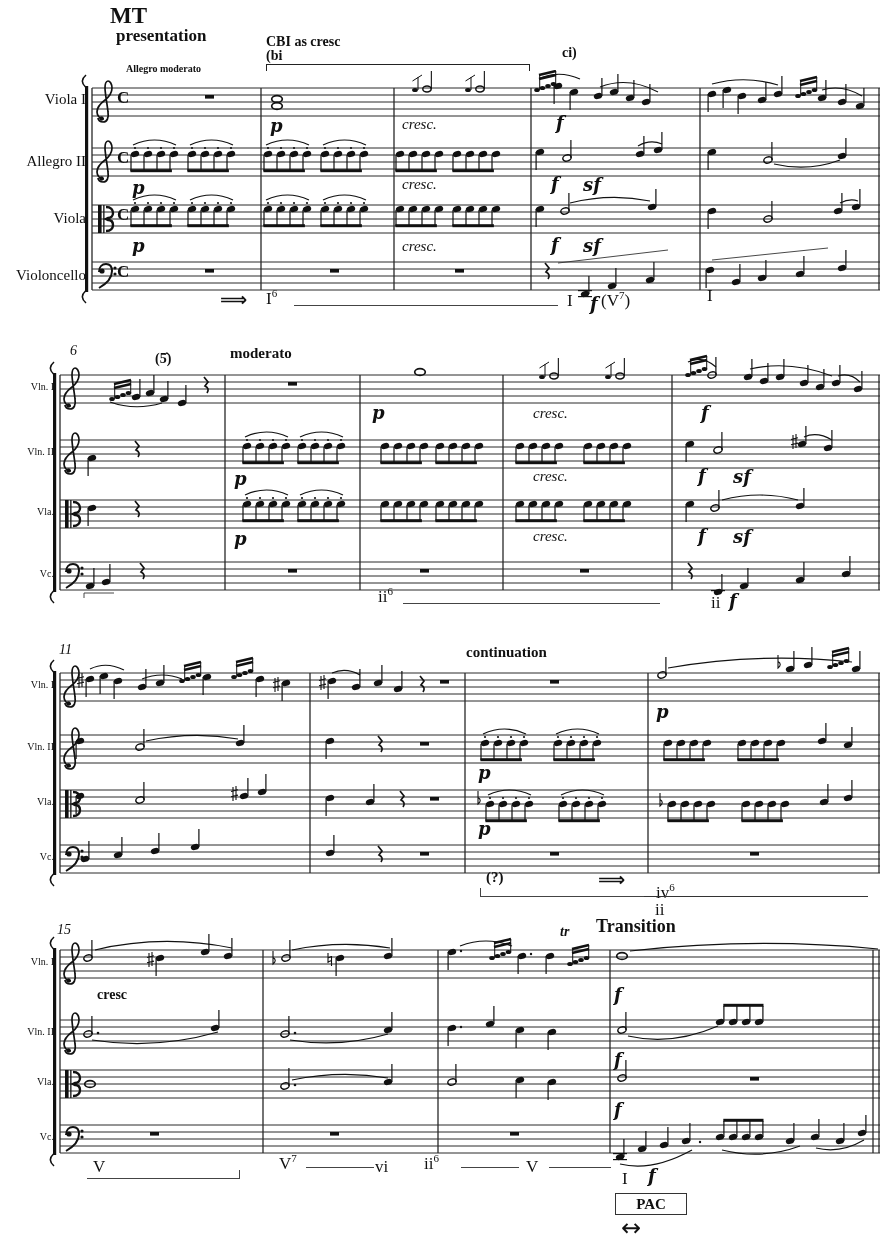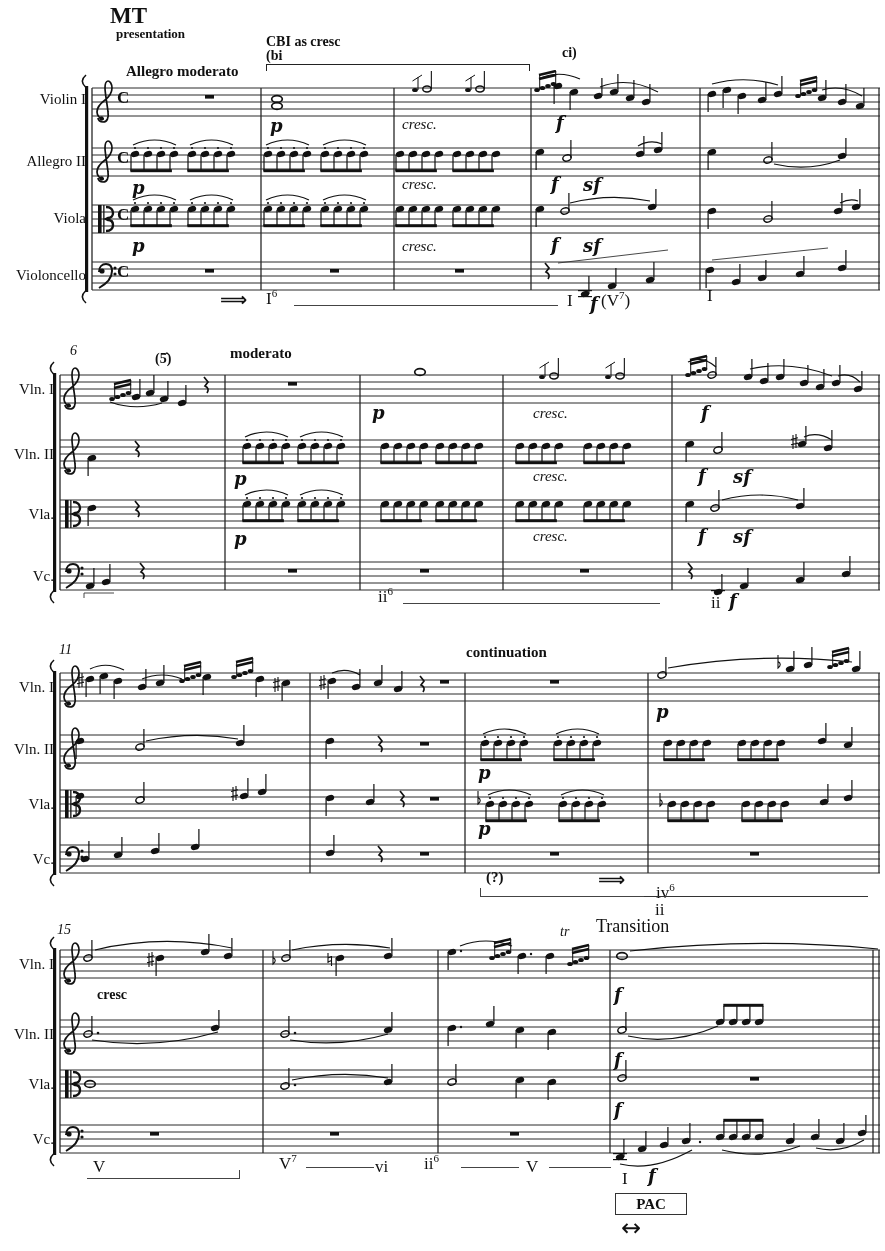--- a/index.html
+++ b/index.html
@@ -1,26 +1,26 @@
 <!DOCTYPE html>
 <html><head>
 <meta charset="utf-8">
 <style>
   html,body{margin:0;padding:0}
   body{width:885px;height:1251px;position:relative;background:#fff;color:#111;
        font-family:"Liberation Serif",serif;overflow:hidden}
   .abs{position:absolute;white-space:nowrap;line-height:1}
-  .b{font-weight:normal}
+  .b{font-weight:bold}
   .i{font-style:italic}
   .hdr1{font-size:23px;font-weight:bold}
-  .hdr2{font-size:13px;font-weight:bold}
+  .hdr2{font-size:17px;font-weight:bold}
   .ann{font-size:14px;font-weight:bold}
-  .tempo{font-size:15px;font-weight:bold}
+  .tempo{font-size:10px;font-weight:bold}
   .lbl{font-size:15px;text-align:right;width:86px}
-  .lbl2{font-size:15px;text-align:right;width:54px}
+  .lbl2{font-size:10px;text-align:right;width:54px}
   .dyn{font-family:"DejaVu Serif",serif;font-weight:bold;font-style:italic;font-size:18px}
   .cresc{font-style:italic;font-size:15px}
   .rn{font-size:17px}
   .rn sup{font-size:11px;vertical-align:super;line-height:0}
   .mnum{font-style:italic;font-size:14px}
   .tsig{font-size:17px;font-weight:bold}
   .arrow{font-family:"DejaVu Sans",sans-serif;font-size:19px;font-weight:bold}
   .lrarrow{font-family:"DejaVu Sans",sans-serif;font-size:24px}
   .hline{position:absolute;border-top:1px solid #444;height:0}
   .hline2{position:absolute;border-top:1.5px solid #333;height:0}
@@ -226,21 +226,21 @@
     <use href="#q-up" x="612" y="216"></use>
     <use href="#q-up" x="650" y="210"></use>
   <path class="anline" d="M558 193 L668 180 M712 190 L828 178"></path>
   <use href="#q-dn" x="710" y="200"></use>
     <use href="#q-up" x="736" y="212"></use>
     <use href="#q-up" x="762" y="208"></use>
   <use href="#q-up" x="800" y="204"></use>
     <use href="#q-up" x="842" y="198"></use>
 </svg>
 
-<span class="abs lbl" style="left:0px;top:92px">Violin I</span>
+<span class="abs lbl" style="left:0px;top:92px">Viola I</span>
 <span class="abs lbl" style="left:0px;top:154px">Allegro II</span>
 <span class="abs lbl" style="left:0px;top:211px">Viola</span>
 <span class="abs lbl" style="left:0px;top:268px">Violoncello</span>
 <span class="abs tsig" style="left:117px;top:89px">C</span>
 <span class="abs tsig" style="left:117px;top:149px">C</span>
 <span class="abs tsig" style="left:117px;top:206px">C</span>
 <span class="abs tsig" style="left:117px;top:263px">C</span>
 <span class="abs dyn" style="left:270px;top:117px">p</span>
 <span class="abs cresc" style="left:402px;top:117px">cresc.</span>
 <span class="abs dyn" style="left:556px;top:114px">f</span>

